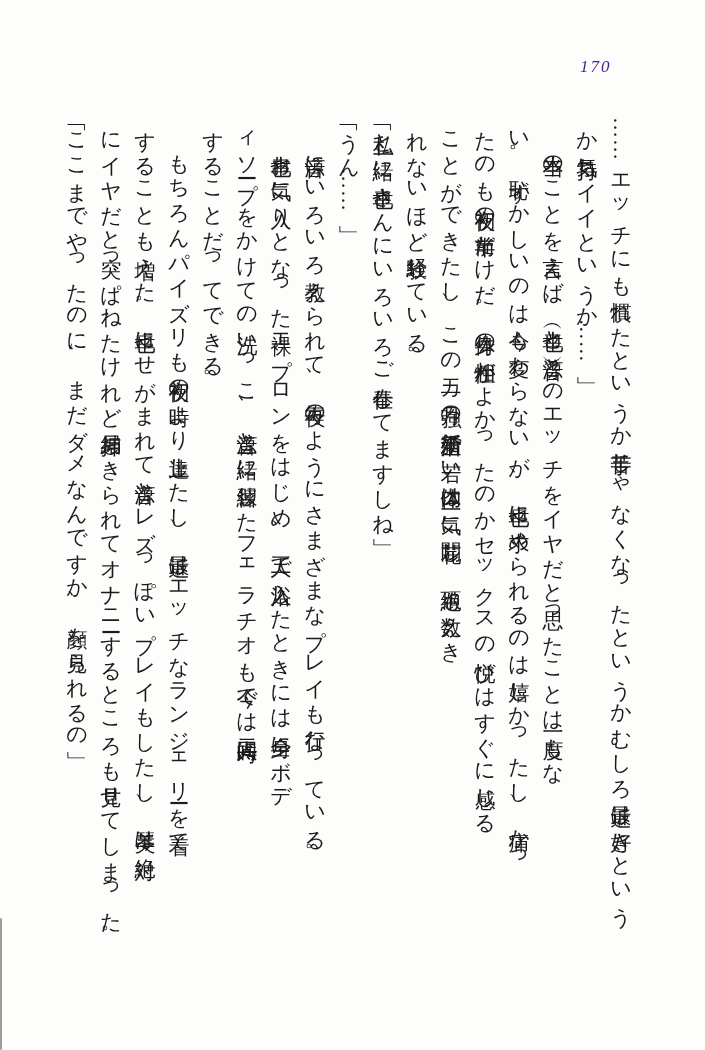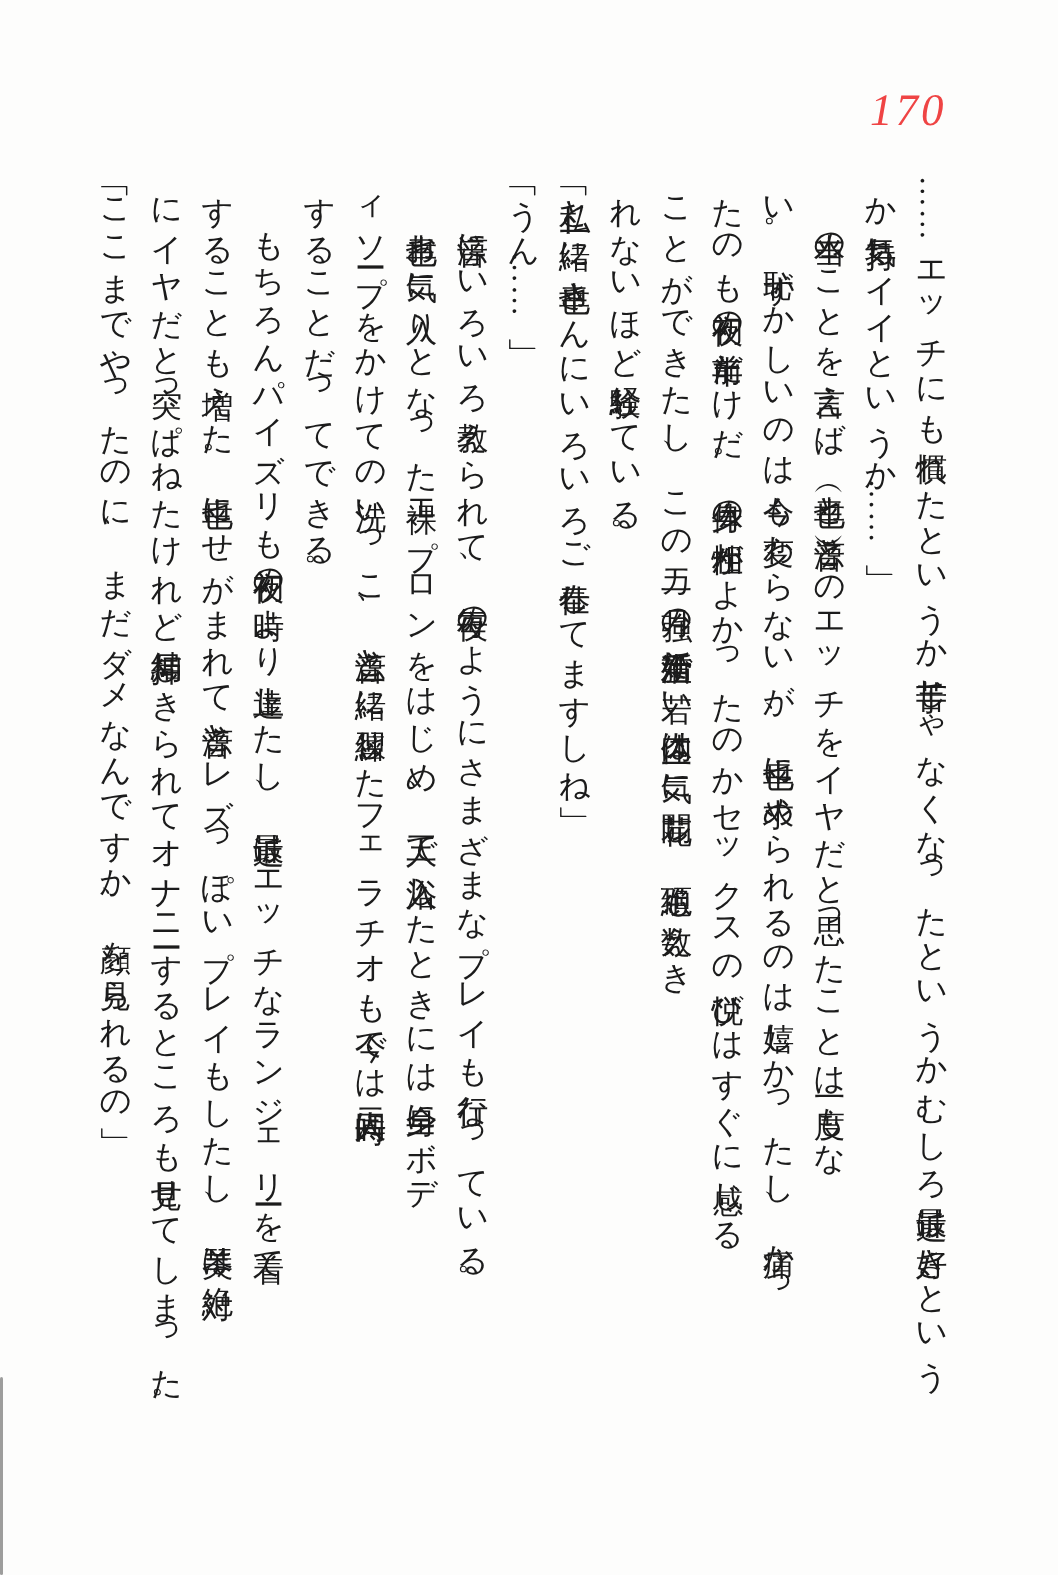--- a/index.html
+++ b/index.html
@@ -13,23 +13,23 @@
     height: 1050px;
     background: #fdfdfc;
     overflow: hidden;
     font-family: "Liberation Serif", "DejaVu Serif", serif;
   }
   .page-number {
     position: absolute;
     top: 57px;
     left: 580px;
     font-style: italic;
-    font-size: 30px;
+    font-size: 17px;
     letter-spacing: 2px;
-    color: #ef4444;
+    color: #4c1d95;
   }
   .text-block {
     position: absolute;
     top: 117px;
     right: 67px;
     height: 905px;
     writing-mode: vertical-rl;
     text-orientation: mixed;
     font-size: 21px;
     letter-spacing: 1px;

